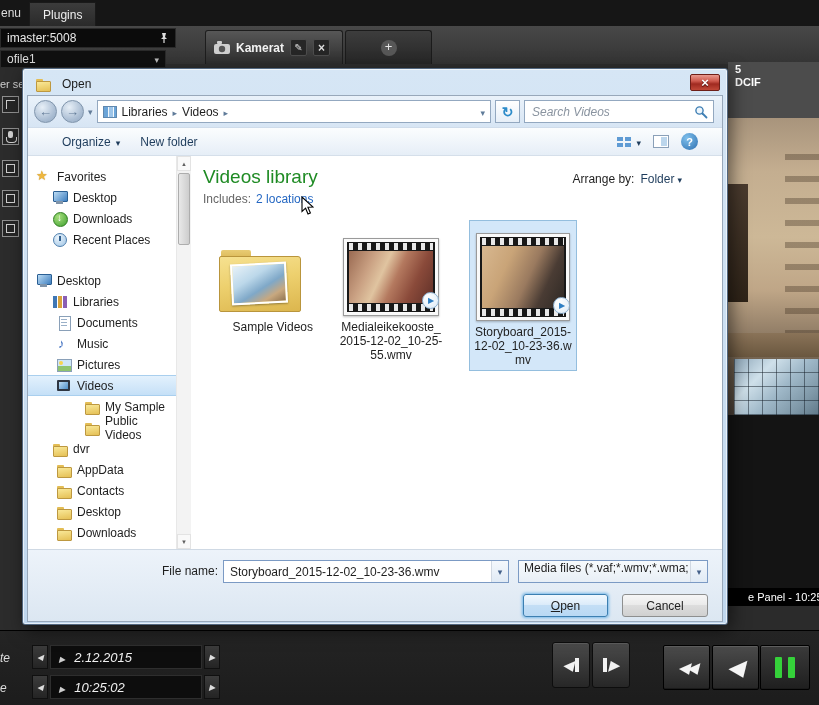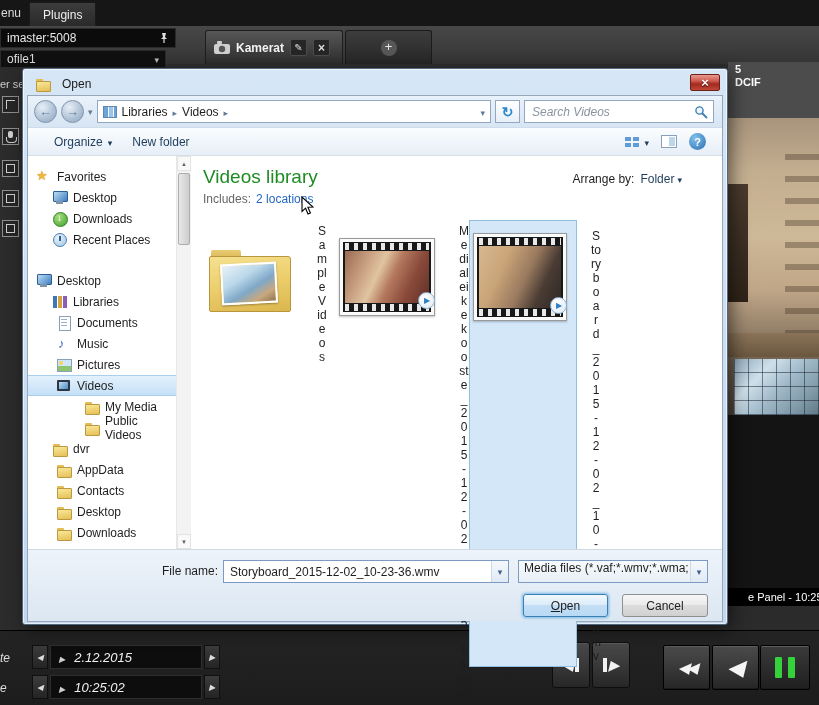--- a/index.html
+++ b/index.html
@@ -90,21 +90,21 @@
   .lib-ic::before{content:"";position:absolute;inset:0;background:linear-gradient(90deg,#6aa4d8 0 4px,#f0f6fb 4px 5px,#9cc4e8 5px 9px,#f0f6fb 9px 10px,#6aa4d8 10px);border:1px solid #5f87ae;}
   .crumb-sep::before{content:"▸";color:#5f7b99;font-size:9px;}
   .crumb .spacer{flex:1;}
   .crumb .dd{color:#5f7b99;}
   .refresh-btn{width:25px;height:23px;background:linear-gradient(#ffffff,#e7eff8);border:1px solid #93a8c0;display:flex;align-items:center;justify-content:center;}
   .refresh-btn::before{content:"↻";color:#2d8bc9;font-size:14px;font-weight:bold;}
   .searchbox{width:190px;height:23px;background:#fff;border:1px solid #93a8c0;display:flex;align-items:center;padding:0 5px 0 7px;}
   .search-input{flex:1;min-width:0;border:none;outline:none;font-style:italic;font-size:12px;color:#333;background:transparent;font-family:"Liberation Sans",sans-serif;}
   .search-input::placeholder{color:#8a94a0;font-style:italic;}
 
-  .toolrow{height:28px;background:linear-gradient(#fbfdfe,#e6eef7);border-bottom:1px solid #d5dfea;display:flex;align-items:center;padding:0 16px;font-size:12px;color:#1e3c5c;flex:0 0 28px;}
+  .toolrow{height:28px;background:linear-gradient(#fbfdfe,#e6eef7);border-bottom:1px solid #d5dfea;display:flex;align-items:center;padding:0 24px;font-size:12px;color:#1e3c5c;flex:0 0 28px;}
   .tool-item{padding:4px 10px;display:flex;align-items:center;gap:5px;}
   .tool-item .dd{color:#1e3c5c;}
   .tool-right{margin-left:auto;display:flex;align-items:center;gap:12px;}
   .views-btn{display:flex;align-items:center;gap:4px;}
   .views-ic{width:15px;height:12px;position:relative;}
   .views-ic::before{content:"";position:absolute;left:0;top:1px;width:6px;height:4px;background:#5f9bd4;box-shadow:8px 0 0 #5f9bd4,0 6px 0 #5f9bd4,8px 6px 0 #5f9bd4;}
   .pane-ic{width:16px;height:13px;border:1px solid #8aa0b8;background:#fff;position:relative;}
   .pane-ic::after{content:"";position:absolute;right:1px;top:1px;bottom:1px;width:6px;background:#bcd6ec;}
   .help-ic{width:17px;height:17px;border-radius:50%;background:radial-gradient(circle at 35% 30%,#7fc0ec,#2e6fb0);display:flex;align-items:center;justify-content:center;}
   .help-ic::before{content:"?";color:#fff;font-weight:bold;font-size:11px;}
@@ -143,21 +143,21 @@
 
   .main{flex:1;position:relative;padding:10px 14px 0 12px;min-width:0;}
   .lib-head{display:flex;align-items:baseline;}
   .lib-title{font-size:19px;color:#1f8b24;}
   .arrange{margin-left:auto;font-size:12px;color:#1e1e1e;display:flex;gap:6px;align-items:center;padding-right:26px;}
   .arrange-val{color:#1e3c5c;display:flex;align-items:flex-end;gap:3px;}
   .arrange-val .dd{color:#1e3c5c;}
   .includes{margin-top:4px;font-size:12px;color:#666;display:flex;gap:5px;}
   .loc-link{color:#2467c2;}
   .items{display:flex;align-items:flex-start;gap:26px;margin-top:14px;padding-left:6px;}
-  .tile{display:flex;flex-direction:row;align-items:flex-start;width:104px;gap:24px;}
+  .tile{display:flex;flex-direction:column;align-items:flex-end;width:104px;}
   .tile-sel{background:#d3e7f9;border:1px solid #94bede;padding:4px 3px 3px;width:108px;}
   .thumb-area{height:96px;display:flex;align-items:flex-end;justify-content:center;width:100%;}
   .tile-label{font-size:12px;line-height:14px;text-align:center;word-break:break-all;color:#1e1e1e;margin-top:4px;}
   .big-folder{width:84px;height:62px;position:relative;margin-bottom:4px;}
   .big-folder::before{content:"";position:absolute;left:2px;top:0;width:30px;height:10px;background:linear-gradient(#e8cc74,#d9b452);border-radius:2px 2px 0 0;}
   .big-folder::after{content:"";position:absolute;left:0;top:6px;right:2px;bottom:0;background:linear-gradient(170deg,#f6e190 0%,#edd06e 45%,#dcb64e 100%);border:1px solid #b9953c;border-radius:2px 3px 2px 2px;}
   .folder-photo{position:absolute;left:12px;top:13px;width:56px;height:41px;background:linear-gradient(150deg,#e8f2f8 0%,#bcd8ea 35%,#7fa8c8 60%,#c8a87f 80%,#8f7350 100%);border:2px solid #fff;box-shadow:0 1px 2px rgba(0,0,0,.35);transform:rotate(-3deg);z-index:1;}
   .filmstrip{position:relative;background:#fafafa;border:1px solid #9a9a9a;box-shadow:0 1px 2px rgba(0,0,0,.25);padding:3px;}
   .fs-media{width:96px;height:78px;}
   .fs-story{width:94px;height:88px;}
@@ -380,21 +380,21 @@
         <div class="trow lv2">
             <span class="ic ic-picture"></span>
             <span>Pictures</span>
           </div>
         <div class="trow lv2 sel">
             <span class="ic ic-video"></span>
             <span>Videos</span>
           </div>
         <div class="trow lv3">
             <span class="ic ic-folder"></span>
-            <span>My Media</span>
+            <span>My Sample</span>
           </div>
         <div class="trow lv3">
             <span class="ic ic-folder"></span>
             <span>Public Videos</span>
           </div>
         <div class="trow lv1">
             <span class="ic ic-folder"></span>
             <span>dvr</span>
           </div>
         <div class="trow lv2">

